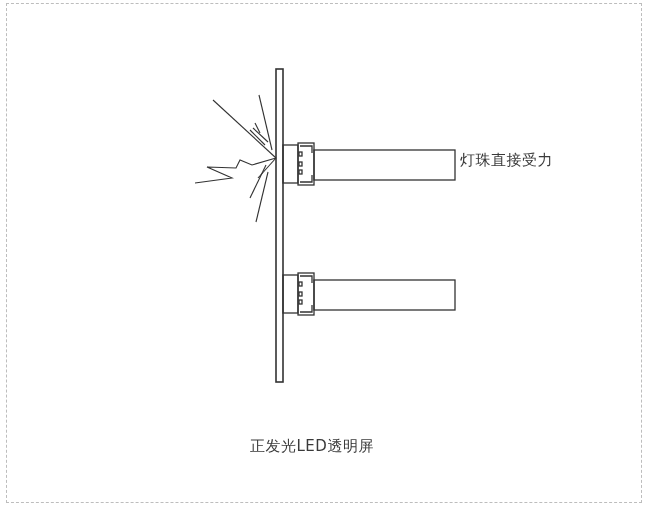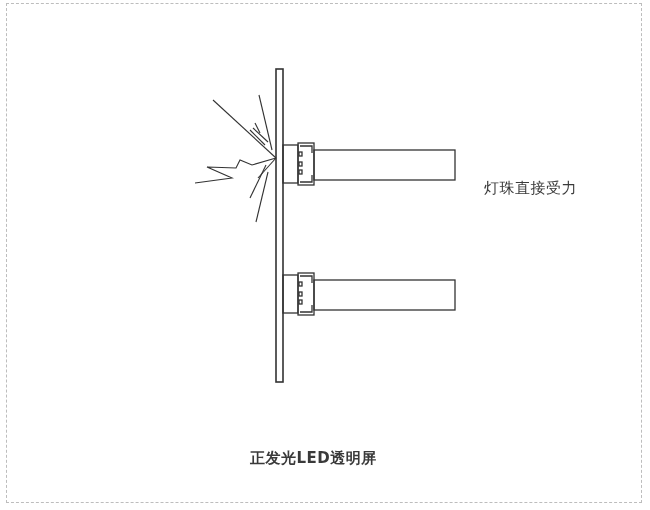--- a/index.html
+++ b/index.html
@@ -3,22 +3,22 @@
   <meta charset="utf-8">
   <style>
     html, body { margin: 0; padding: 0; background: #ffffff; }
     body { width: 650px; height: 510px; position: relative; overflow: hidden;
            font-family: "DejaVu Sans", "Liberation Sans", sans-serif; }
     .frame { position: absolute; left: 6px; top: 3px; width: 636px; height: 500px;
              border: 1px dashed #bdbdbd; box-sizing: border-box; }
     svg.diagram { position: absolute; left: 0; top: 0; }
     .label { position: absolute; color: #3a3a3a; font-size: 15px; white-space: nowrap;
              letter-spacing: 0.5px; }
-    .label-impact { left: 484px; top: 151px; margin-top: 28px; }
-    .label-caption { left: 250px; top: 449px; font-weight: bold; }
+    .label-impact { left: 460px; top: 151px; }
+    .label-caption { left: 250px; top: 437px; }
   </style>
 </head>
 <body>
 
 <div class="frame"></div>
 
 <svg class="diagram" width="650" height="510" viewBox="0 0 650 510" fill="none" stroke="#333333" stroke-width="1.3">
 
   <g>
     <rect x="276" y="69" width="7" height="313" stroke-width="1.6"></rect>

